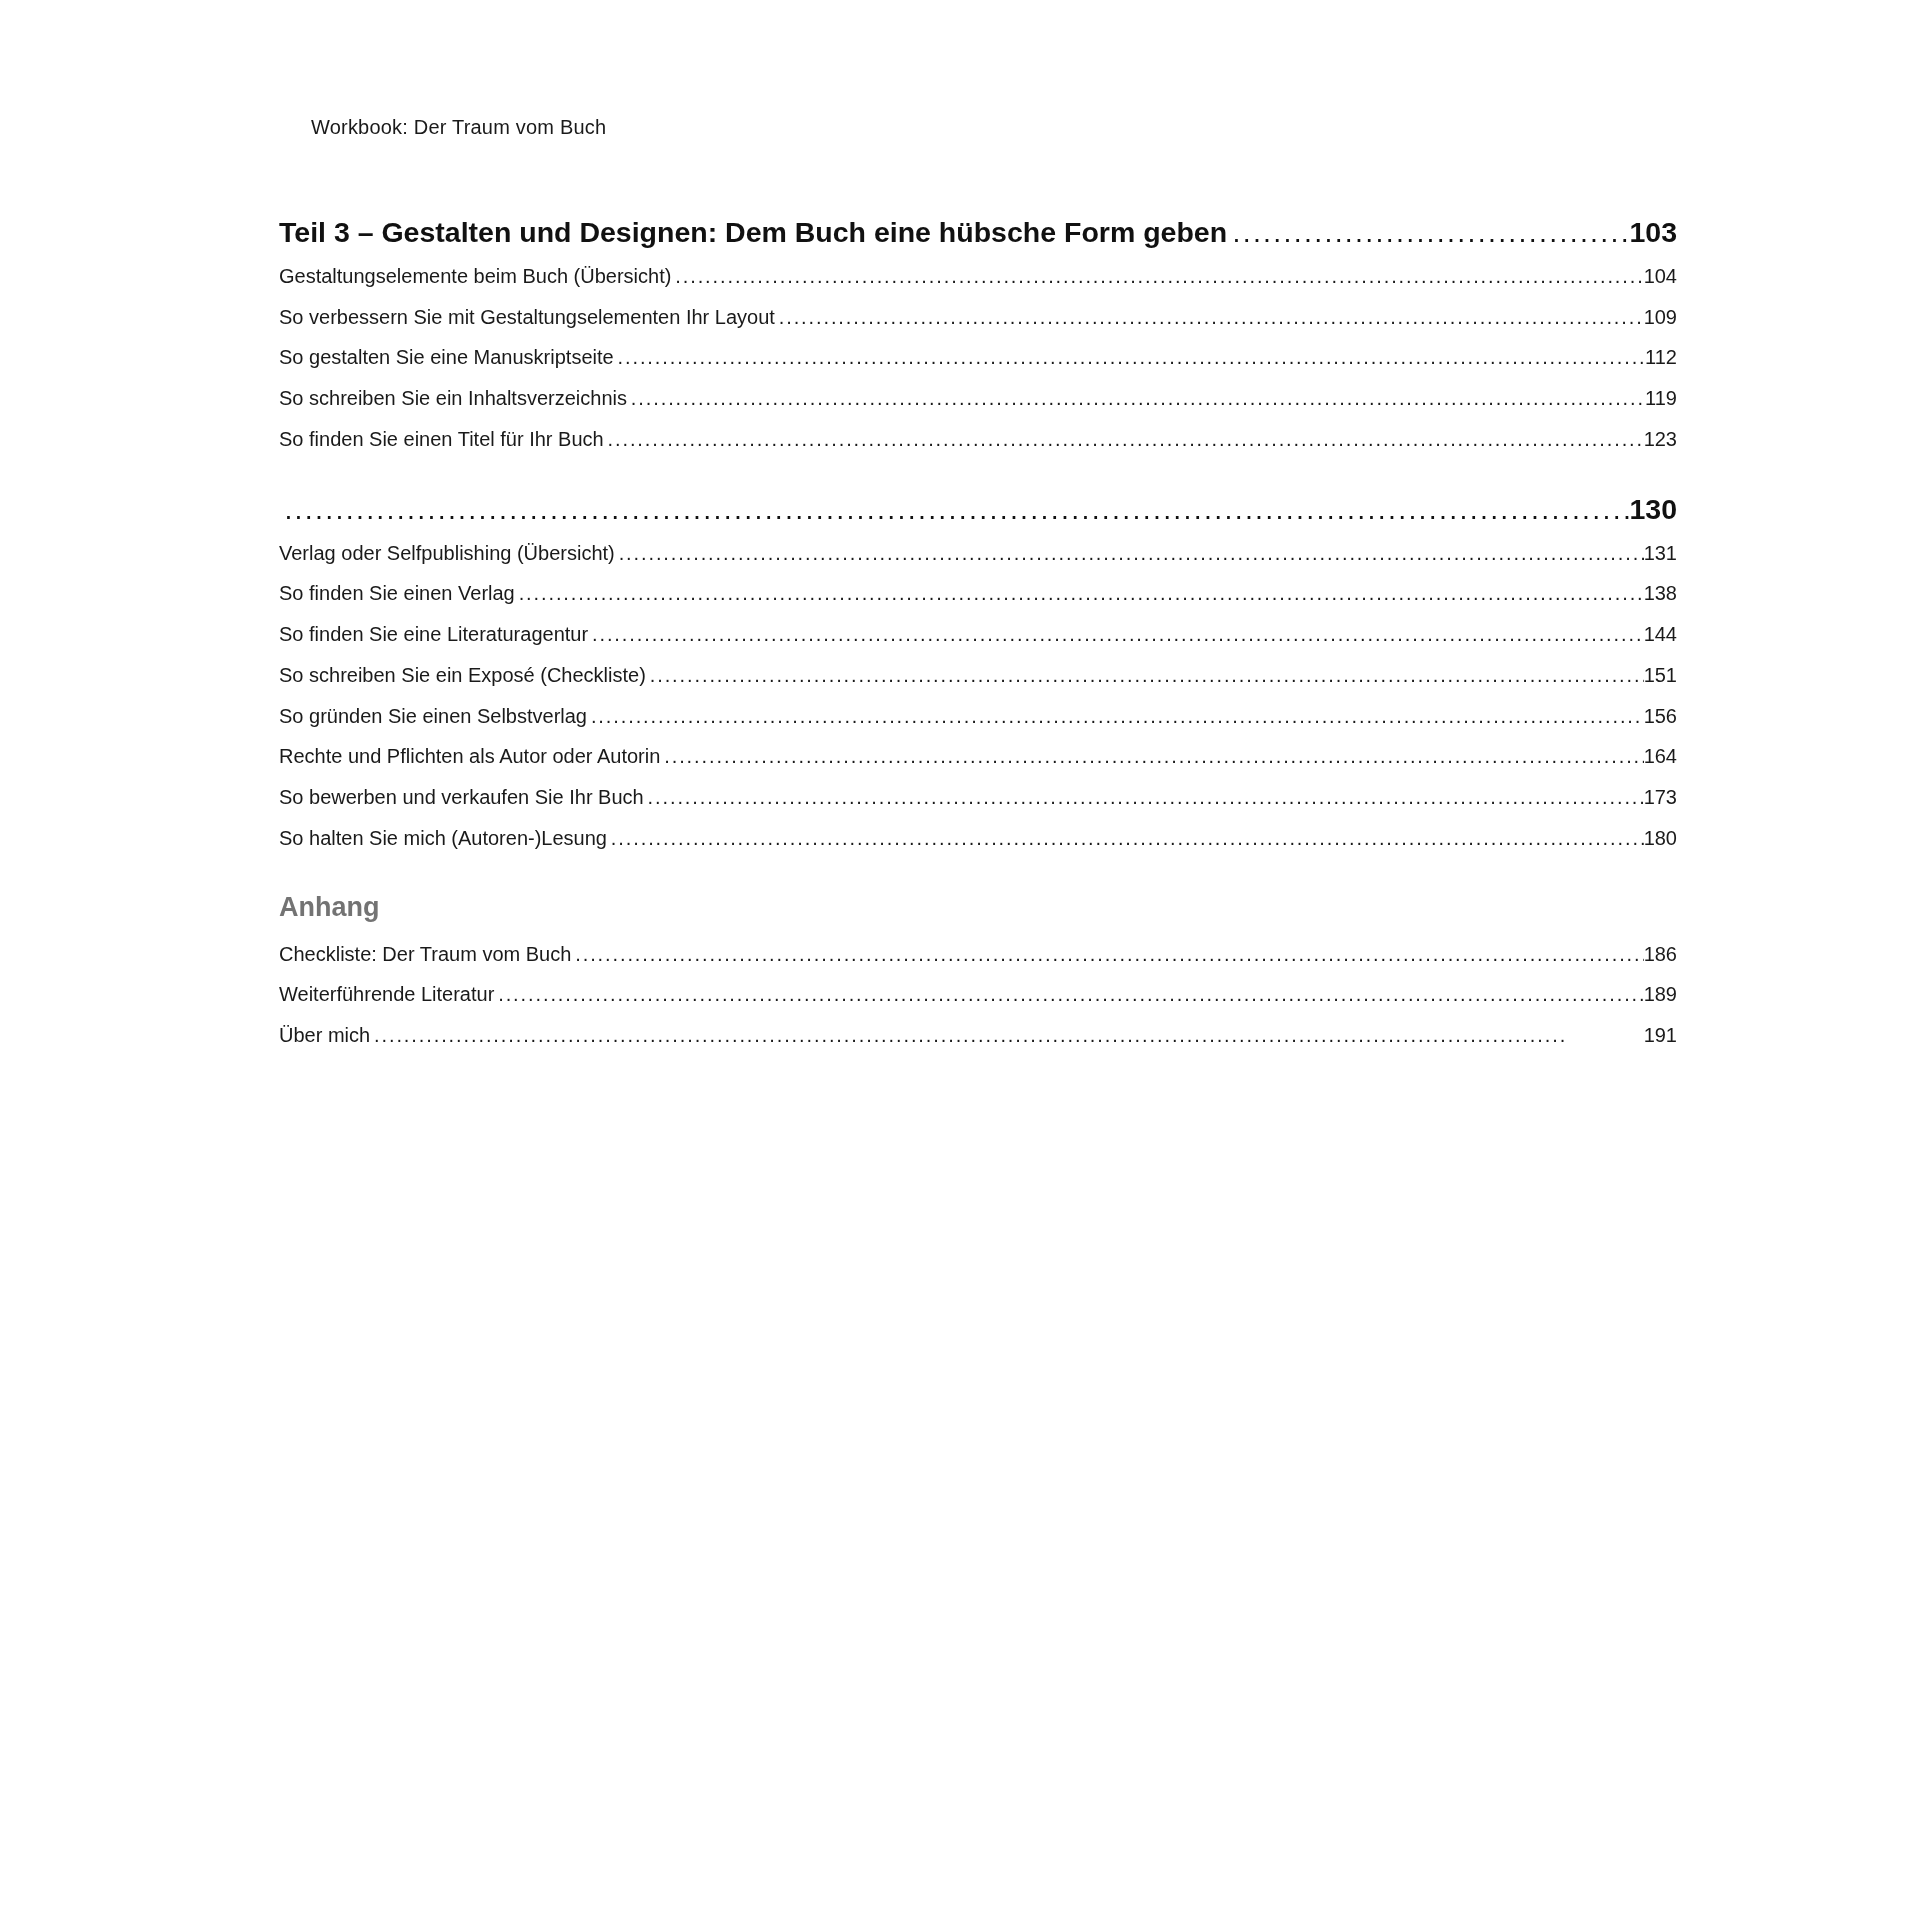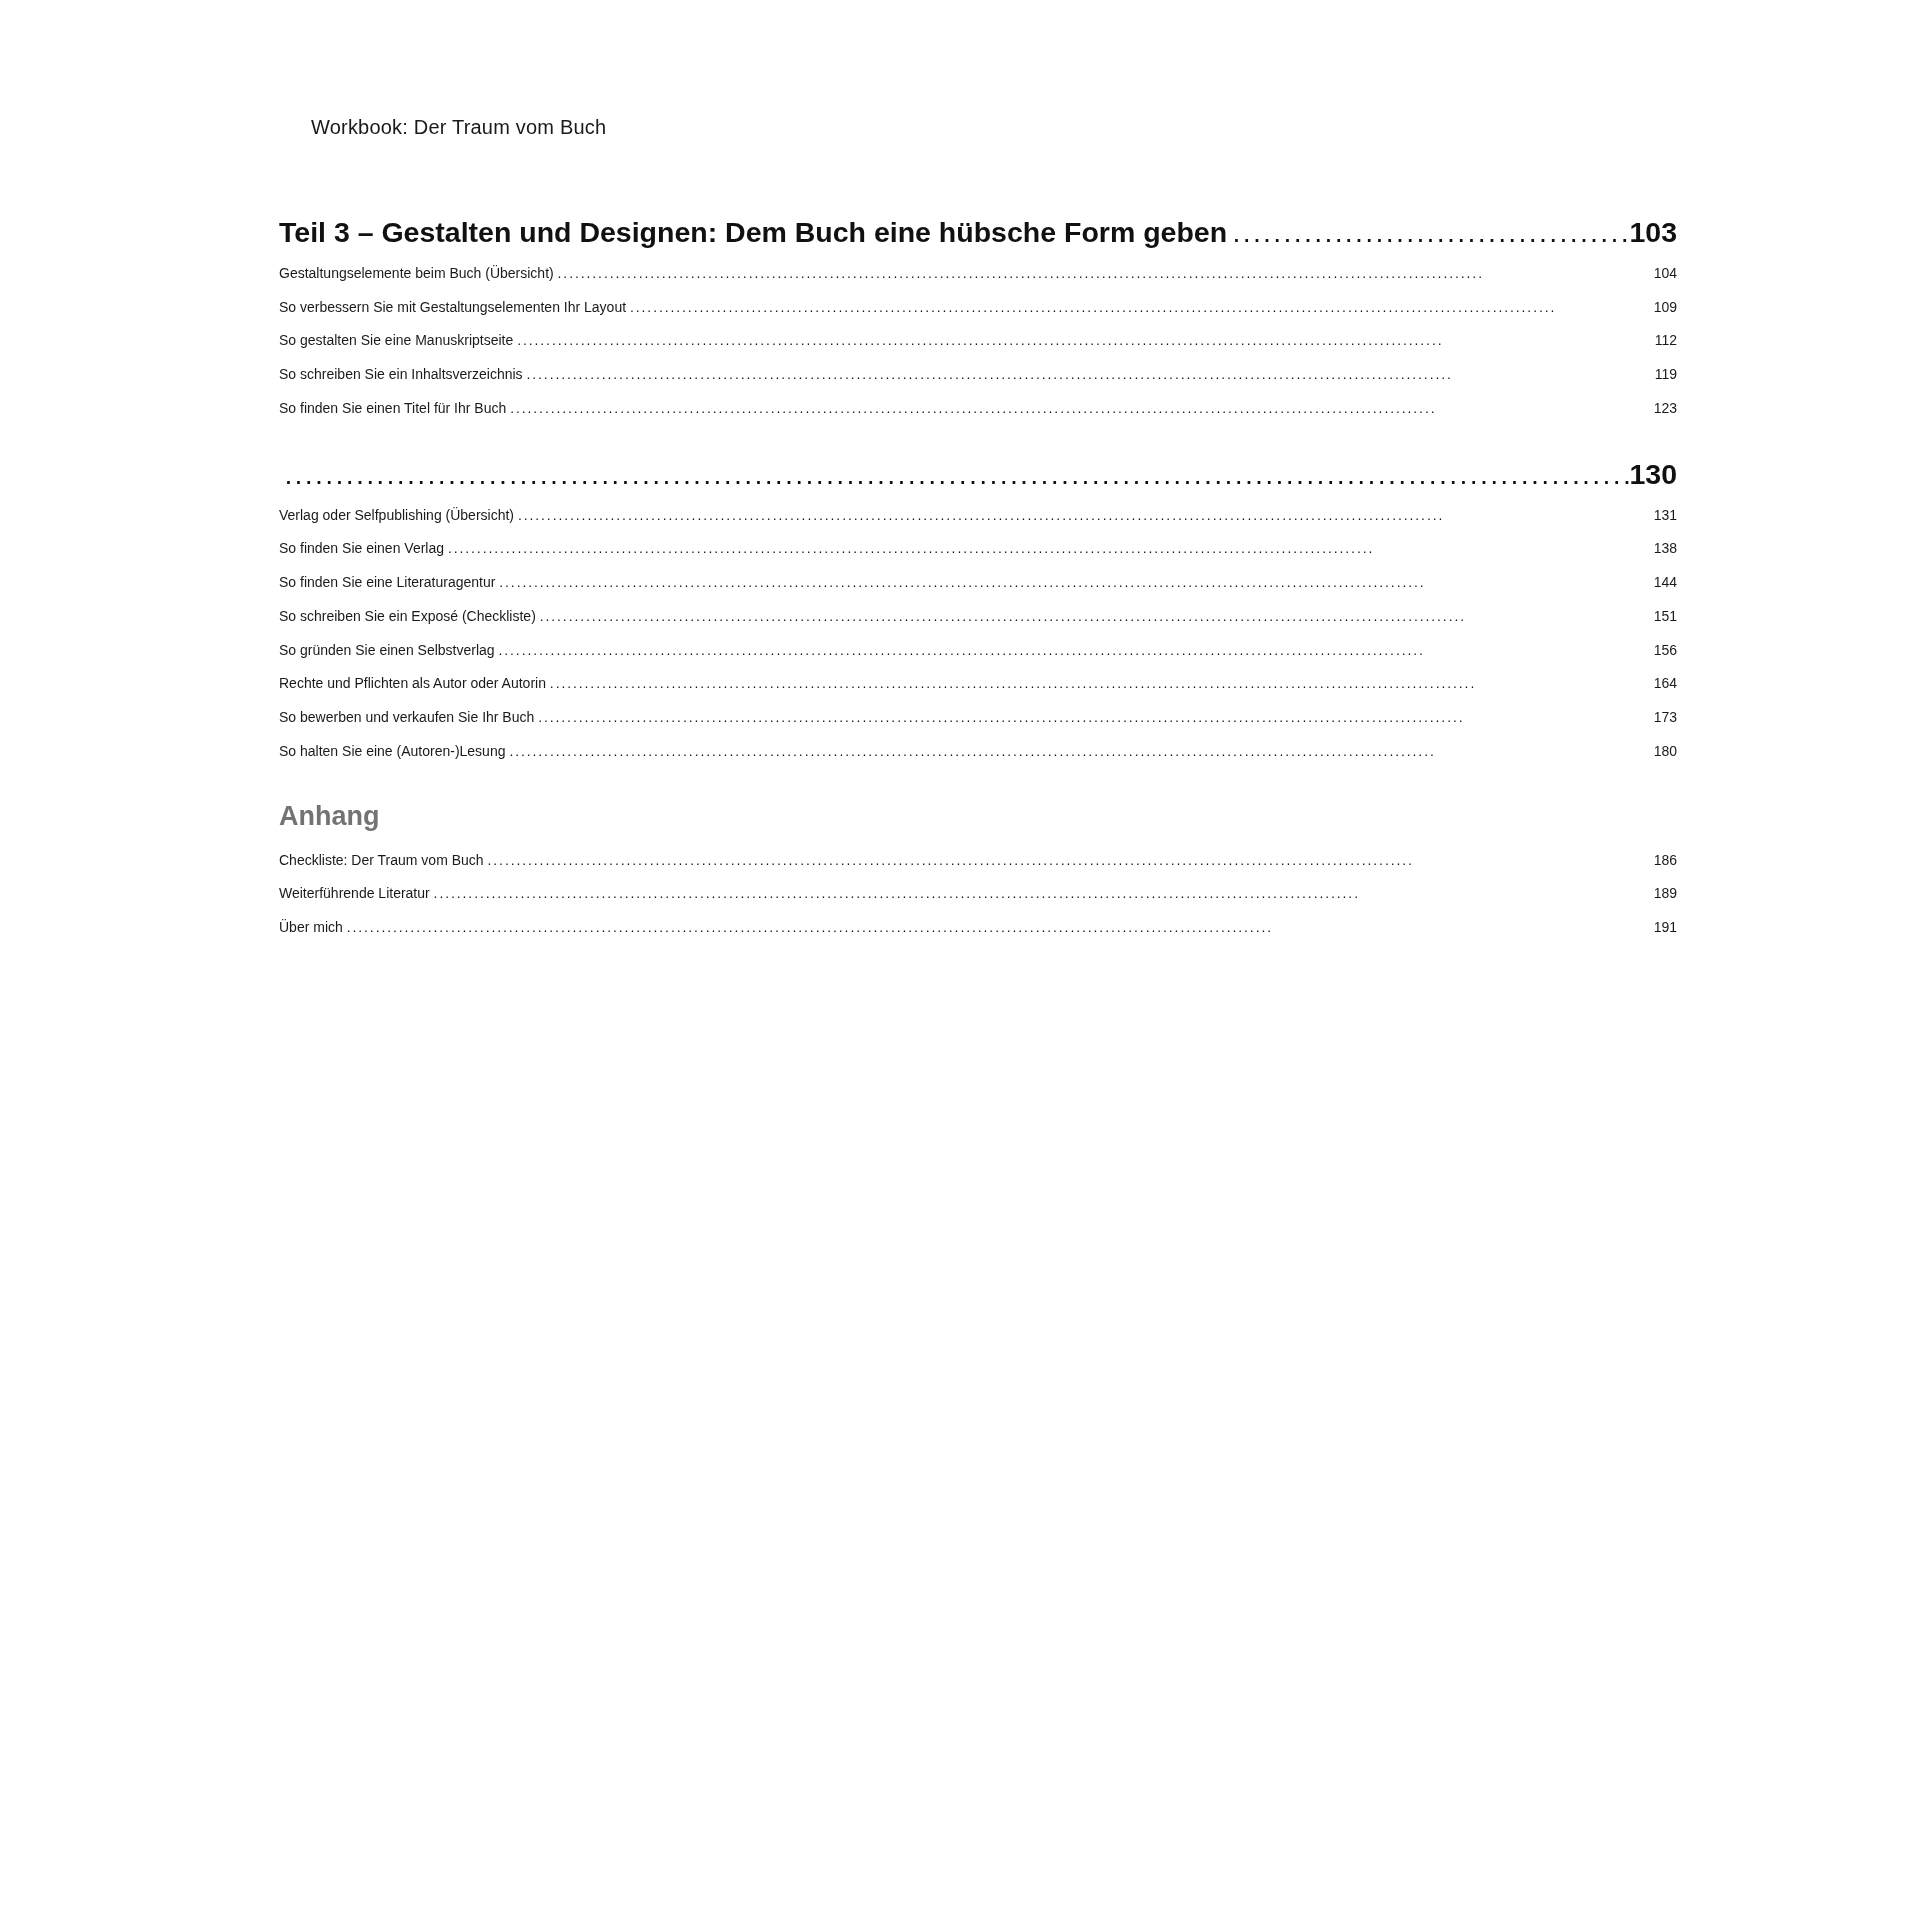--- a/index.html
+++ b/index.html
@@ -55,21 +55,21 @@
     font-weight: normal;
     letter-spacing: 2.3px;
     padding: 0 3.9px 0 5.4px;
     color: #111111;
   }
   .part-title .pageno {
     flex: 0 0 auto;
     font-weight: bold;
   }
   .entry {
-    font-size: 14px;
+    font-size: 20px;
     color: #1a1a1a;
     display: flex;
     align-items: baseline;
     white-space: nowrap;
     margin-bottom: 17.7px;
   }
   .entry .label {
     flex: 0 0 auto;
   }
   .entry .leader {
@@ -174,21 +174,21 @@
         <span class="label">Rechte und Pflichten als Autor oder Autorin</span>
         <span class="leader">................................................................................................................................................................</span>
         <span class="pageno">164</span>
       </div>
       <div class="entry">
         <span class="label">So bewerben und verkaufen Sie Ihr Buch</span>
         <span class="leader">................................................................................................................................................................</span>
         <span class="pageno">173</span>
       </div>
       <div class="entry">
-        <span class="label">So halten Sie eine (Autoren-)Lesung</span>
+        <span class="label">So halten Sie mich (Autoren-)Lesung</span>
         <span class="leader">................................................................................................................................................................</span>
         <span class="pageno">180</span>
       </div>
     </div>
 
     <div class="block">
       <div class="section-head">Anhang</div>
 
       <div class="entry">
         <span class="label">Checkliste: Der Traum vom Buch</span>

